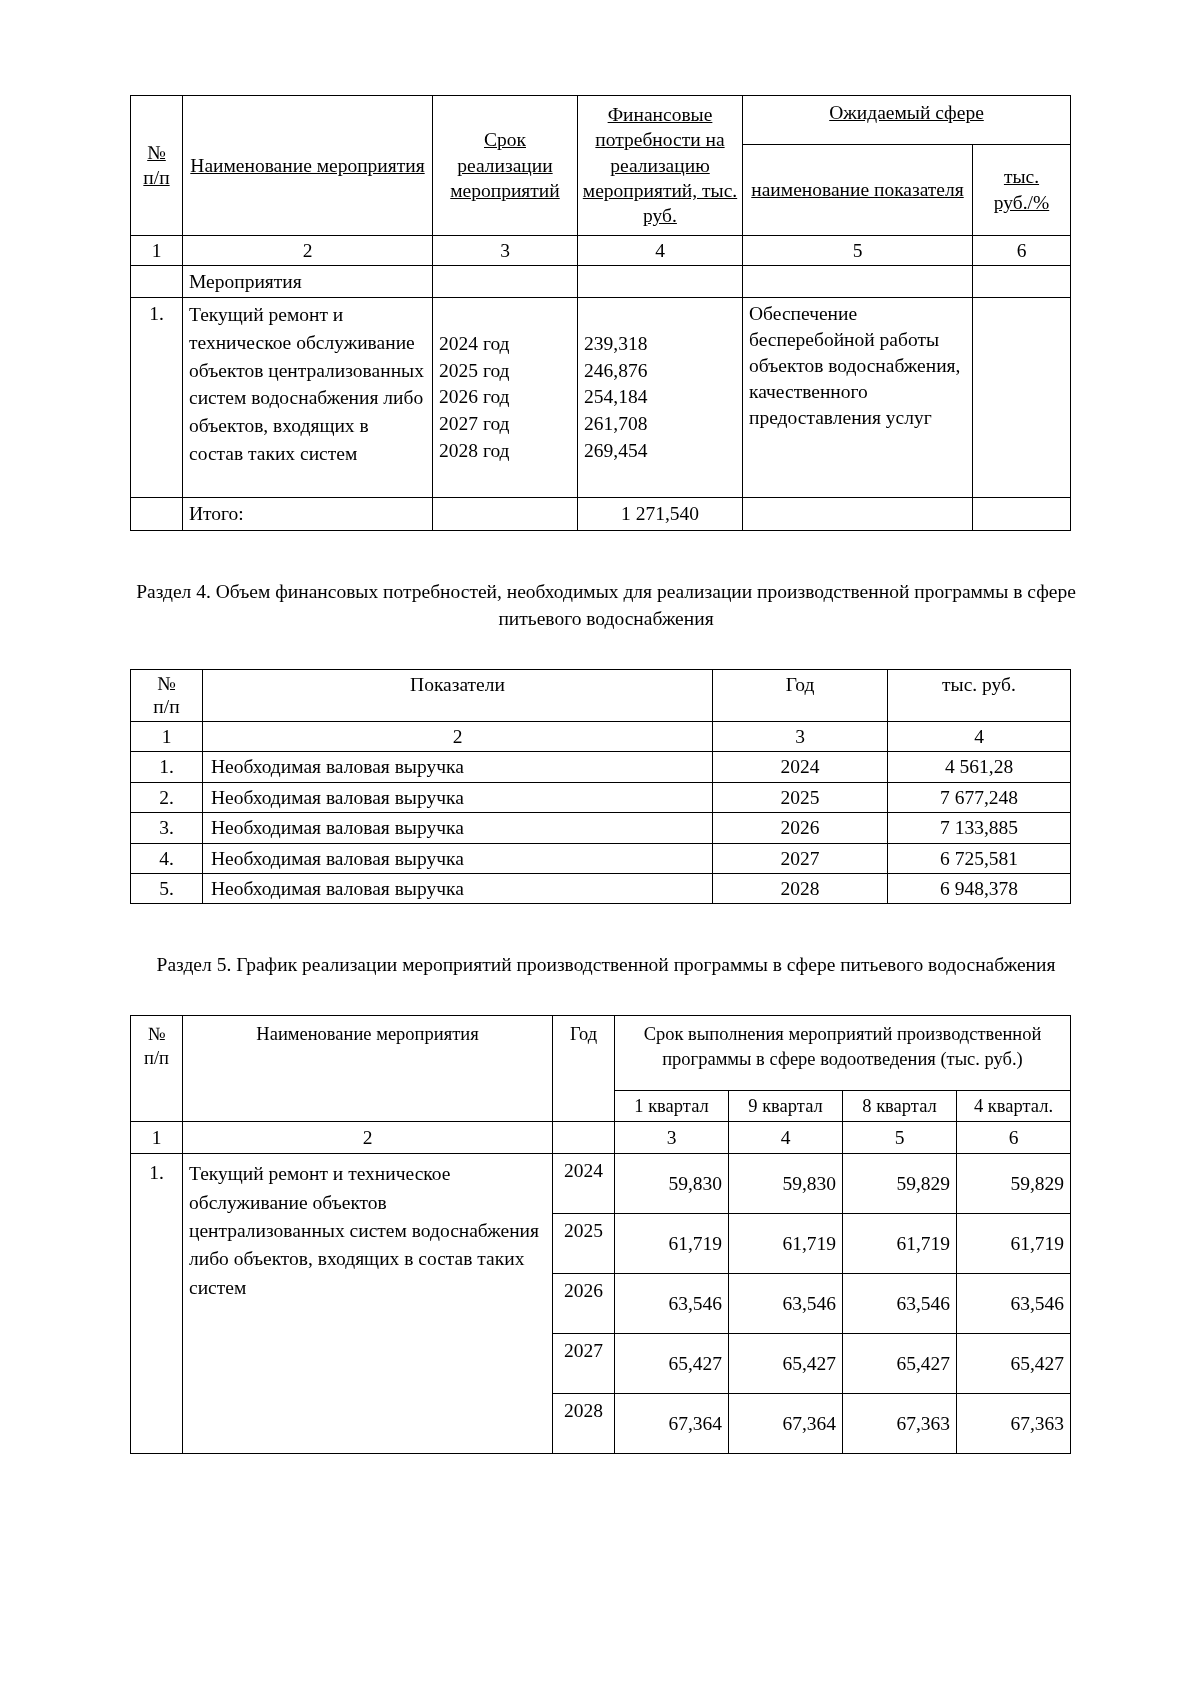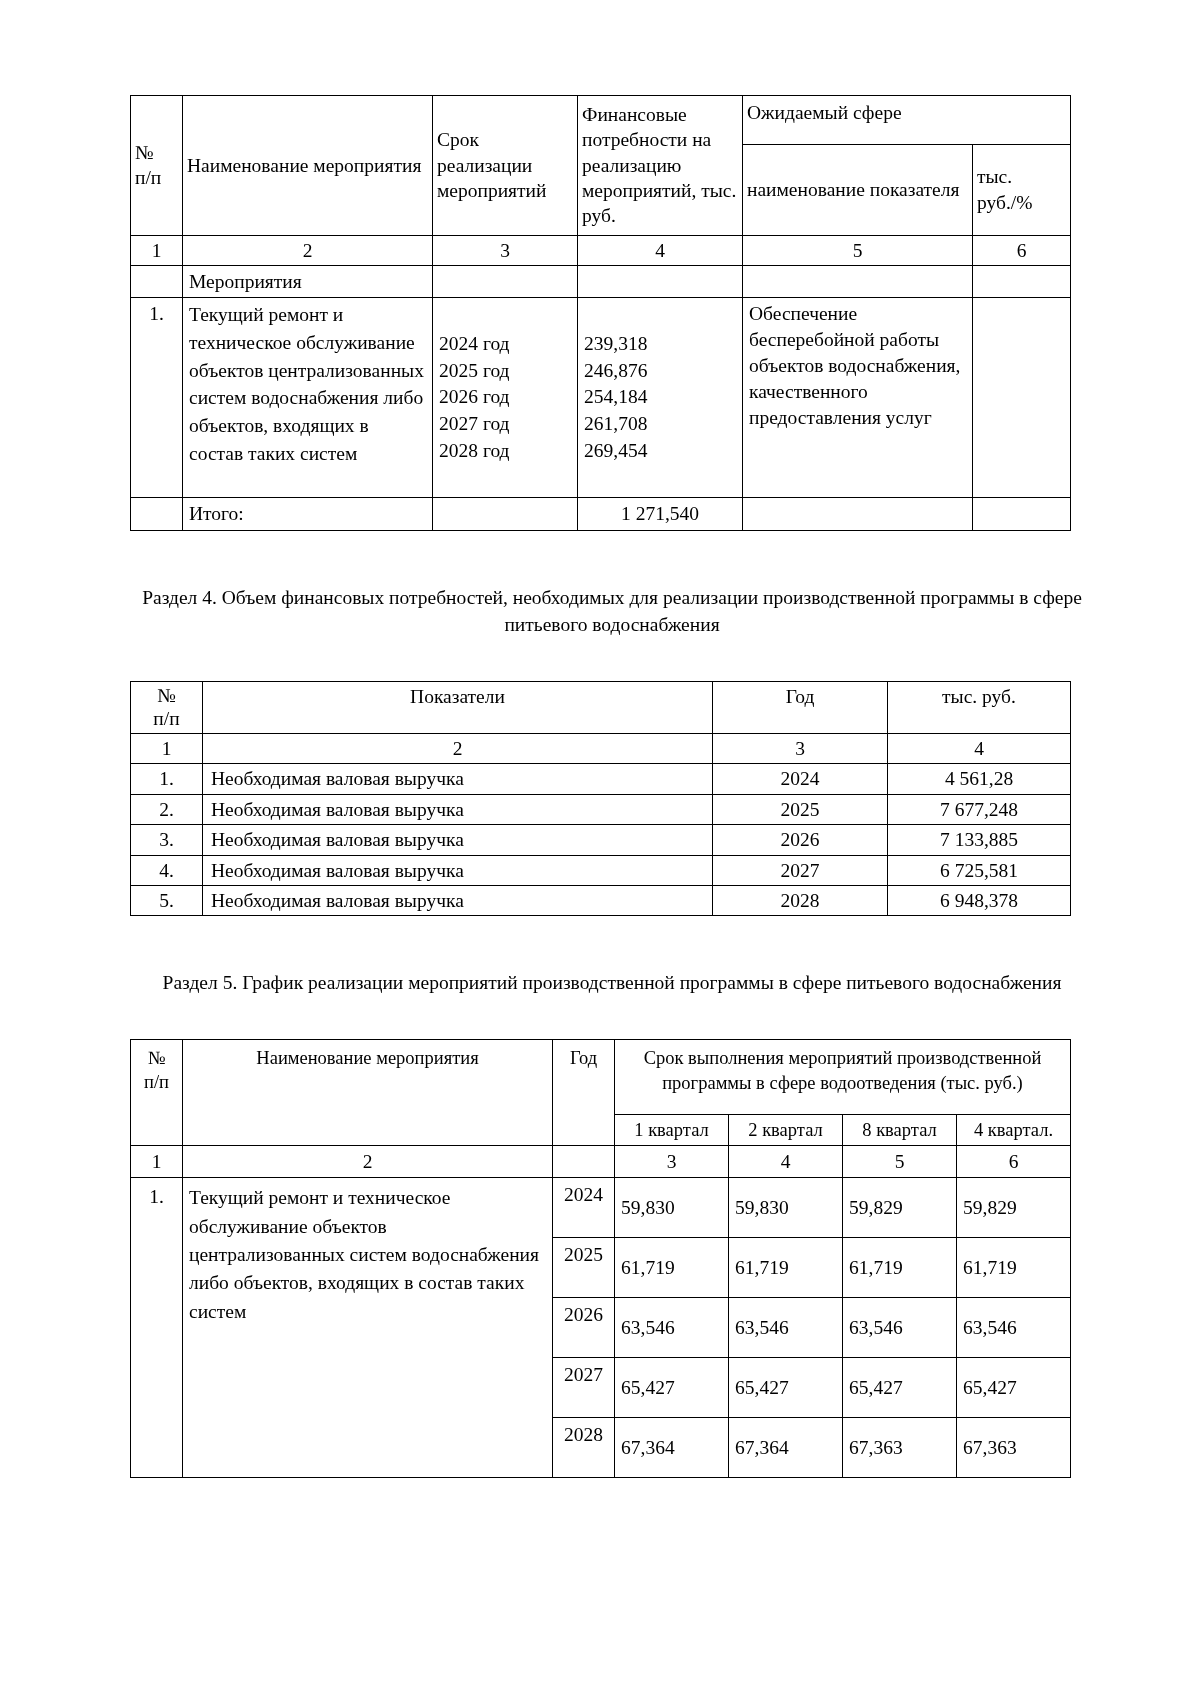--- a/index.html
+++ b/index.html
@@ -36,45 +36,45 @@
     padding: 3px 6px;
     vertical-align: top;
     box-sizing: border-box;
   }
   .c { text-align: center; }
   .l { text-align: left; }
   .mid { vertical-align: middle; }
 
   
   .t1 td { font-size: 19.5px; }
-  .t1 .hdr { vertical-align: middle; padding: 6px 4px; }
+  .t1 .hdr { vertical-align: middle; text-align: center; padding: 6px 4px; text-decoration: underline; }
   .t1 .numrow td { text-align: center; font-size: 19.5px; padding: 2px 4px; }
   .t1 .yrs { white-space: pre-line; text-align: left; line-height: 1.38; }
   .t1 .vals { white-space: pre-line; text-align: left; line-height: 1.38; }
   .t1 .effect { line-height: 1.33; }
   .t1 .meas { line-height: 1.42; }
 
   
   .section-title {
     width: 940px;
     text-align: center;
     font-size: 19.5px;
     line-height: 1.38;
-    margin: 12px;
+    margin: 6px;
   }
 
   
   .t2 td { font-size: 19.5px; padding: 2px 8px; }
   .t2 .hd { text-align: center; vertical-align: top; }
 
   
   .t3 td { font-size: 19.5px; }
   .t3 .qh { text-align: center; vertical-align: middle; padding: 3px 2px; font-size: 18.5px;}
   .t3 .yr { text-align: center; vertical-align: top; padding-top: 4px; }
-  .t3 .qv { text-align: left; vertical-align: middle; margin-left: 36px; }
+  .t3 .qv { text-align: right; vertical-align: middle; margin-left: 36px; }
   .t3 .nm { vertical-align: top; line-height: 1.45; padding-top: 6px; }
 
   .spacer-lg { height: 42px; }
   .spacer-md { height: 30px; }
 </style>
 </head>
 <body>
 
 <div class="page">
 
@@ -222,21 +222,21 @@
     <tbody>
       <tr style="height:75px">
         <td rowspan="2" class="qh" style="white-space:pre-line; vertical-align:top; padding-top:6px">№
 п/п</td>
         <td rowspan="2" class="qh" style="vertical-align:top; padding-top:6px">Наименование мероприятия</td>
         <td rowspan="2" class="qh" style="vertical-align:top; padding-top:6px">Год</td>
         <td colspan="4" class="qh" style="vertical-align:top; padding-top:6px; line-height:1.34">Срок выполнения мероприятий производственной программы в сфере водоотведения (тыс. руб.)</td>
       </tr>
       <tr>
         <td class="qh">1 квартал</td>
-        <td class="qh">2 квартал</td>
+        <td class="qh">9 квартал</td>
         <td class="qh">8 квартал</td>
         <td class="qh">4 квартал.</td>
       </tr>
       <tr>
         <td class="c">1</td>
         <td class="c">2</td>
         <td class="c">&nbsp;</td>
         <td class="c">3</td>
         <td class="c">4</td>
         <td class="c">5</td>

